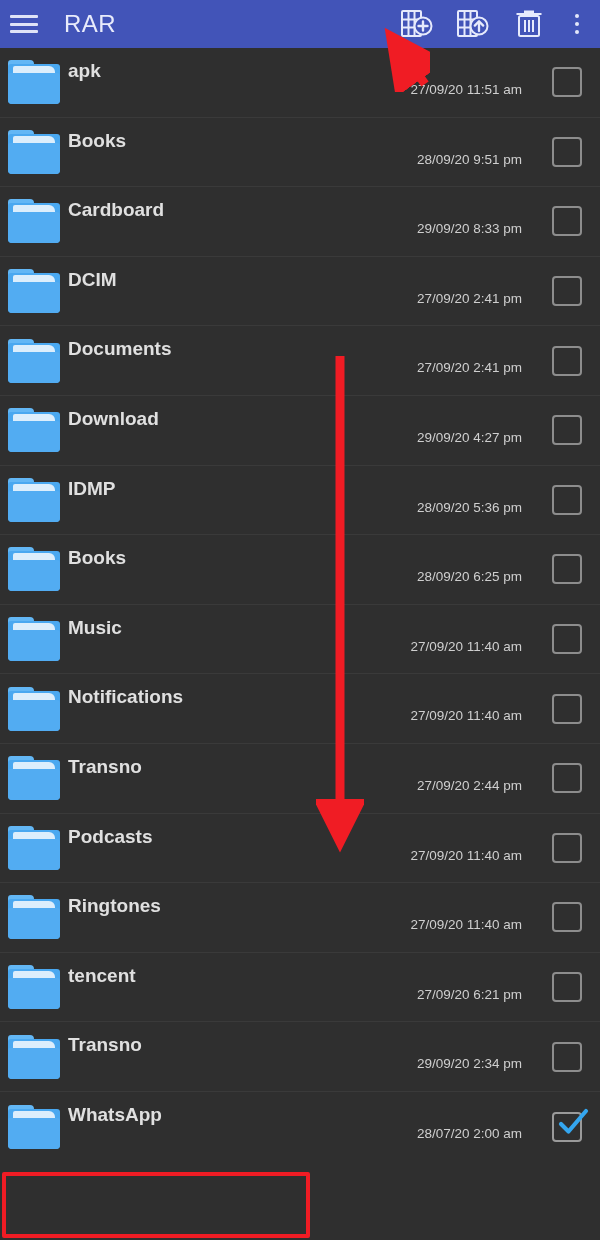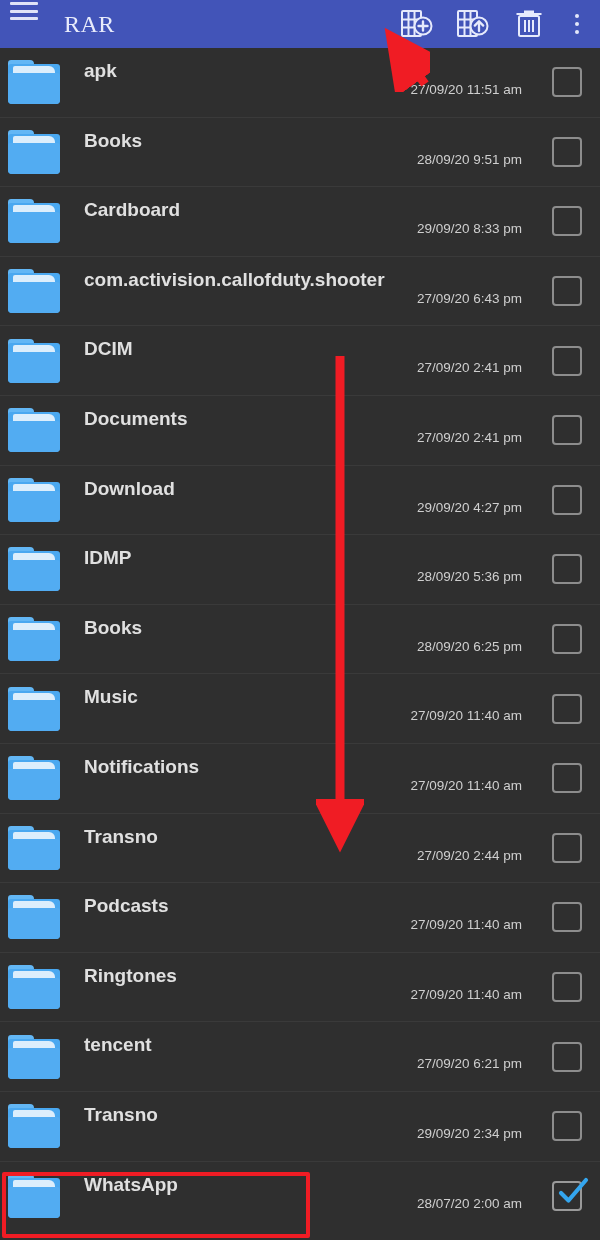--- a/index.html
+++ b/index.html
@@ -12,21 +12,21 @@
   #app { position:relative; width:600px; height:1240px; background:#2f2f2f; }
 
   
   .toolbar {
     position:relative;
     height:48px; width:100%;
     background:#4254b8;
     display:flex; align-items:center;
     padding:0 14px 0 10px;
   }
-  .tb-left { display:flex; flex:1 1 auto;font-family:Liberation Serif, serif; }
+  .tb-left { display:flex; align-items:center; flex:1 1 auto; }
   .hamburger {
     width:28px; height:22px;
     display:flex; flex-direction:column; justify-content:space-between;
     padding:2px 0; margin-right:26px; cursor:pointer;
   }
   .hamburger i { display:block; height:3px; background:#dfe3f7; border-radius:1px; }
   .app-title {
     color:#e8ebfb; font-size:24px; font-weight:400; letter-spacing:.5px;
     line-height:48px;
   }
@@ -64,21 +64,20 @@
     position:absolute; left:5px; top:6px; width:42px; height:9px;
     background:#dceefc; border-radius:2px 6px 1px 1px;
   }
   .folder-ico .front {
     position:absolute; left:0; top:13px; width:52px; height:31px;
     background:#52acf2; border-radius:2px 3px 4px 4px;
   }
 
   .name {
     color:#e0e0e0; font-size:19px; font-weight:700;
-    margin-left:16px;
     position:absolute; left:68px; top:12px;
     white-space:nowrap;
   }
   .date {
     position:absolute; right:78px; top:34px;
     color:#cfcfcf; font-size:13.5px; font-weight:400;
     white-space:nowrap; 
   }
   .checkbox {
     position:absolute; right:18px; top:50%; transform:translateY(-50%);
@@ -202,31 +201,20 @@
         <div class="date">29/09/20 8:33 pm</div>
         <div class="checkbox"></div>
       </div>
       <div class="row">
         <div class="folder-ico">
           <div class="tab"></div>
           <div class="back"></div>
           <div class="sheet"></div>
           <div class="front"></div>
         </div>
-        <div class="name">com.activision.callofduty.shooter</div>
-        <div class="date">27/09/20 6:43 pm</div>
-        <div class="checkbox"></div>
-      </div>
-      <div class="row">
-        <div class="folder-ico">
-          <div class="tab"></div>
-          <div class="back"></div>
-          <div class="sheet"></div>
-          <div class="front"></div>
-        </div>
         <div class="name">DCIM</div>
         <div class="date">27/09/20 2:41 pm</div>
         <div class="checkbox"></div>
       </div>
       <div class="row">
         <div class="folder-ico">
           <div class="tab"></div>
           <div class="back"></div>
           <div class="sheet"></div>
           <div class="front"></div>

